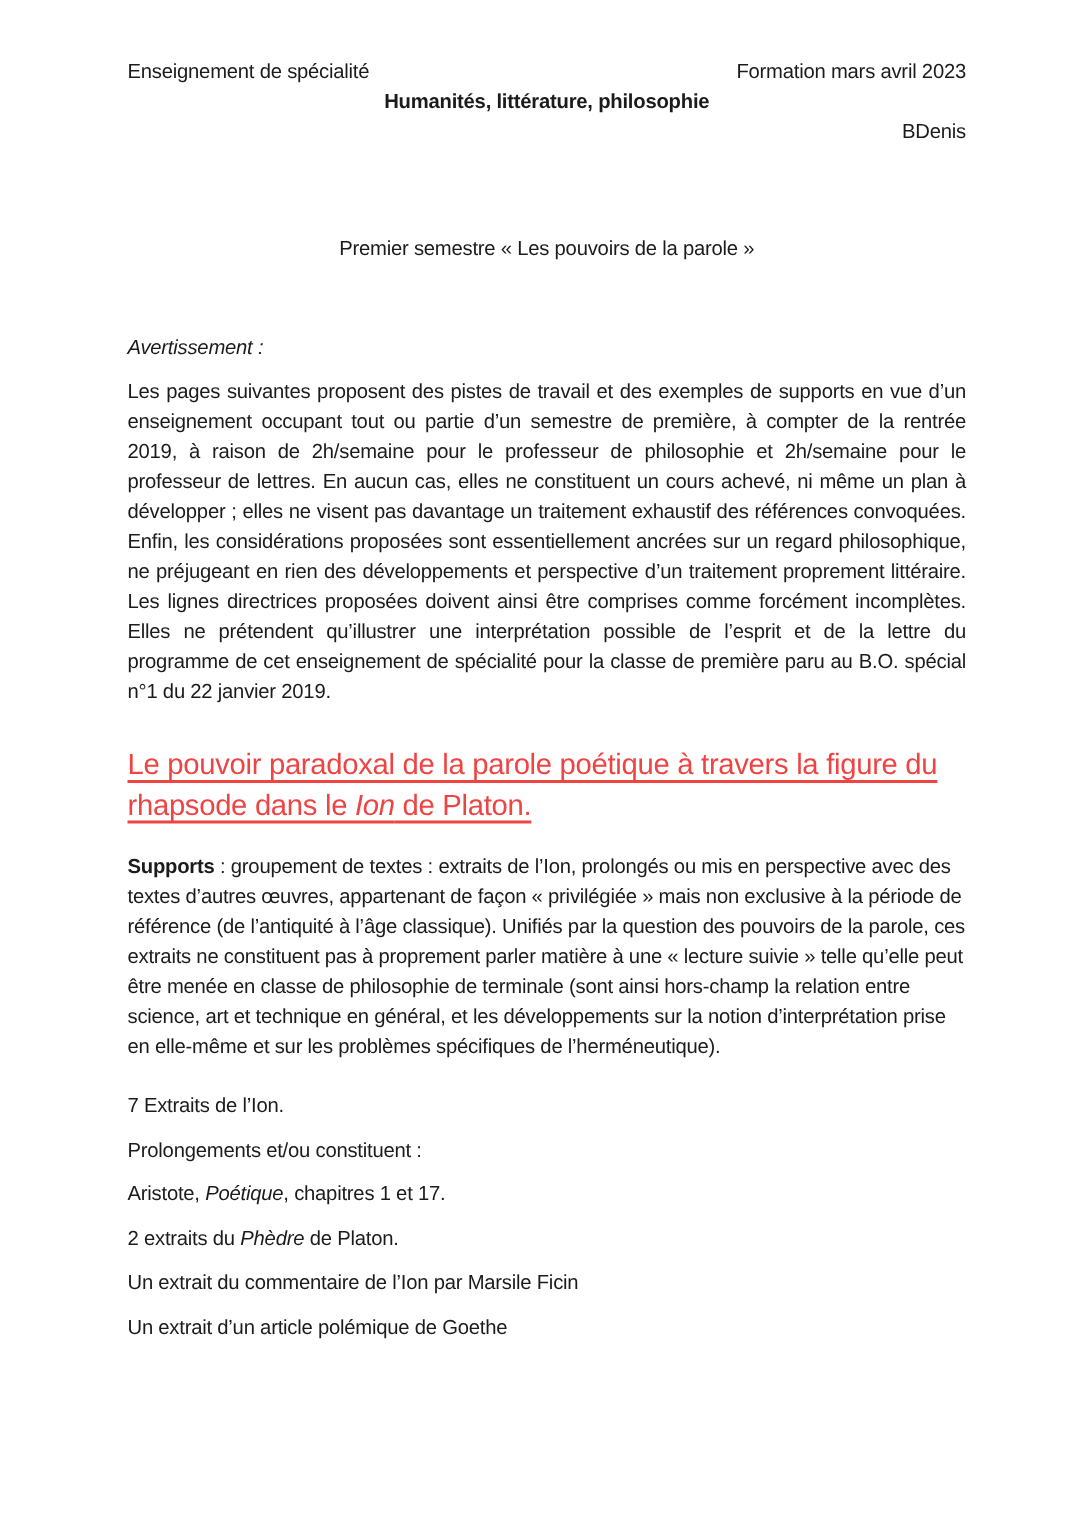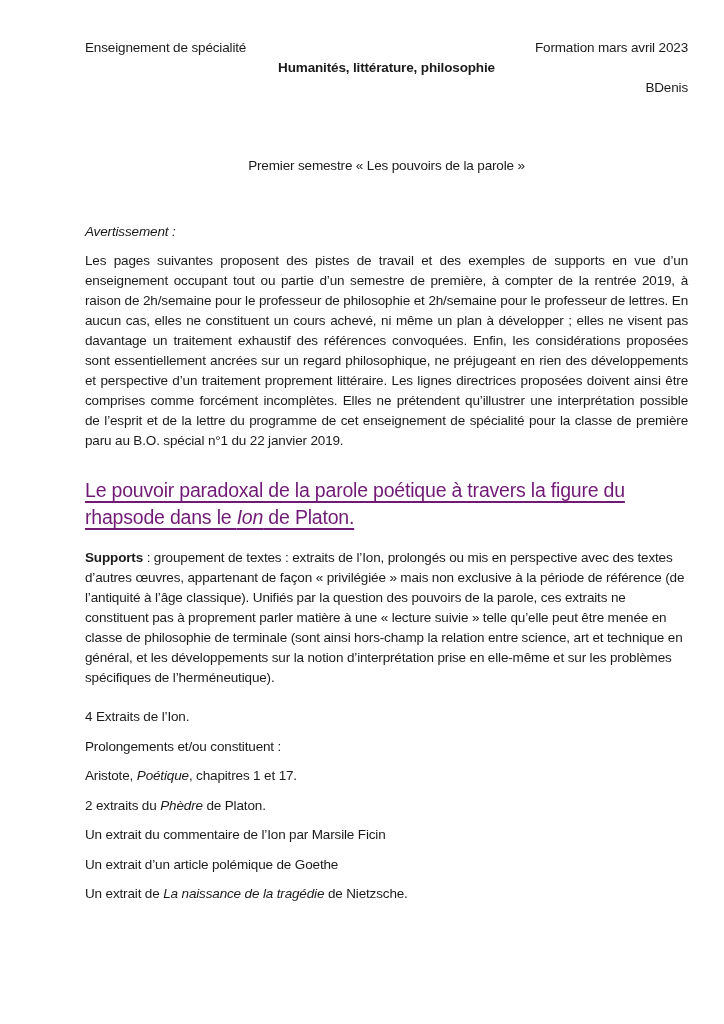--- a/index.html
+++ b/index.html
@@ -7,21 +7,21 @@
     padding: 0;
     background: #ffffff;
   }
   .page {
     position: relative;
     width: 724px;
     height: 1024px;
     margin: 0 auto;
     background: #ffffff;
     box-sizing: border-box;
-    padding: 38px 36px 20px 85px;
+    padding: 38px 80px 20px 85px;
     overflow: hidden;
     font-family: "Liberation Sans", sans-serif;
     font-size: 13.5px;
     letter-spacing: -0.15px;
     color: #1b1b1b;
     line-height: 20px;
   }
   .hdr-row {
     display: flex;
     justify-content: space-between;
@@ -46,21 +46,21 @@
     text-align: justify;
     margin-top: 9px;
     line-height: 20px;
   }
   h1.section-heading {
     font-size: 19.5px;
     font-weight: 400;
     letter-spacing: -0.2px;
     line-height: 27px;
     margin: 26px 0 0 0;
-    color: #701a75;
+    color: #ef4444;
     text-decoration: underline;
     text-decoration-thickness: 1.5px;
     text-underline-offset: 4px;
   }
   .supports-para {
     margin-top: 17px;
     line-height: 20px;
   }
   .b { font-weight: bold; }
   .it { font-style: italic; }
@@ -88,22 +88,21 @@
   <p class="doc-title">Premier semestre « Les pouvoirs de la parole »</p>
 
   <p class="avertissement-label">Avertissement :</p>
   <p class="avertissement-body">Les pages suivantes proposent des pistes de travail et des exemples de supports en vue d’un enseignement occupant tout ou partie d’un semestre de première, à compter de la rentrée 2019, à raison de 2h/semaine pour le professeur de philosophie et 2h/semaine pour le professeur de lettres. En aucun cas, elles ne constituent un cours achevé, ni même un plan à développer ; elles ne visent pas davantage un traitement exhaustif des références convoquées. Enfin, les considérations proposées sont essentiellement ancrées sur un regard philosophique, ne préjugeant en rien des développements et perspective d’un traitement proprement littéraire. Les lignes directrices proposées doivent ainsi être comprises comme forcément incomplètes. Elles ne prétendent qu’illustrer une interprétation possible de l’esprit et de la lettre du programme de cet enseignement de spécialité pour la classe de première paru au B.O. spécial n°1 du 22 janvier 2019.</p>
 
   <h1 class="section-heading"><span>Le pouvoir paradoxal de la parole poétique à travers la figure du rhapsode dans le </span><span class="it">Ion</span><span> de Platon.</span></h1>
 
   <p class="supports-para"><span class="b">Supports</span><span> : groupement de textes : extraits de l’Ion, prolongés ou mis en perspective avec des textes d’autres œuvres, appartenant de façon « privilégiée » mais non exclusive à la période de référence (de l’antiquité à l’âge classique). Unifiés par la question des pouvoirs de la parole, ces extraits ne constituent pas à proprement parler matière à une « lecture suivie » telle qu’elle peut être menée en classe de philosophie de terminale (sont ainsi hors-champ la relation entre science, art et technique en général, et les développements sur la notion d’interprétation prise en elle-même et sur les problèmes spécifiques de l’herméneutique).</span></p>
 
   <div class="lines-block">
-    <p class="line"><span>4 Extraits de l’Ion.</span></p>
+    <p class="line"><span>7 Extraits de l’Ion.</span></p>
     <p class="line"><span>Prolongements et/ou constituent :</span></p>
     <p class="line"><span>Aristote, </span><span class="it">Poétique</span><span>, chapitres 1 et 17.</span></p>
     <p class="line"><span>2 extraits du </span><span class="it">Phèdre</span><span> de Platon.</span></p>
     <p class="line"><span>Un extrait du commentaire de l’Ion par Marsile Ficin</span></p>
     <p class="line"><span>Un extrait d’un article polémique de Goethe</span></p>
-    <p class="line"><span>Un extrait de </span><span class="it">La naissance de la tragédie</span><span> de Nietzsche.</span></p>
   </div>
 
 </div>
 
 </body></html>

